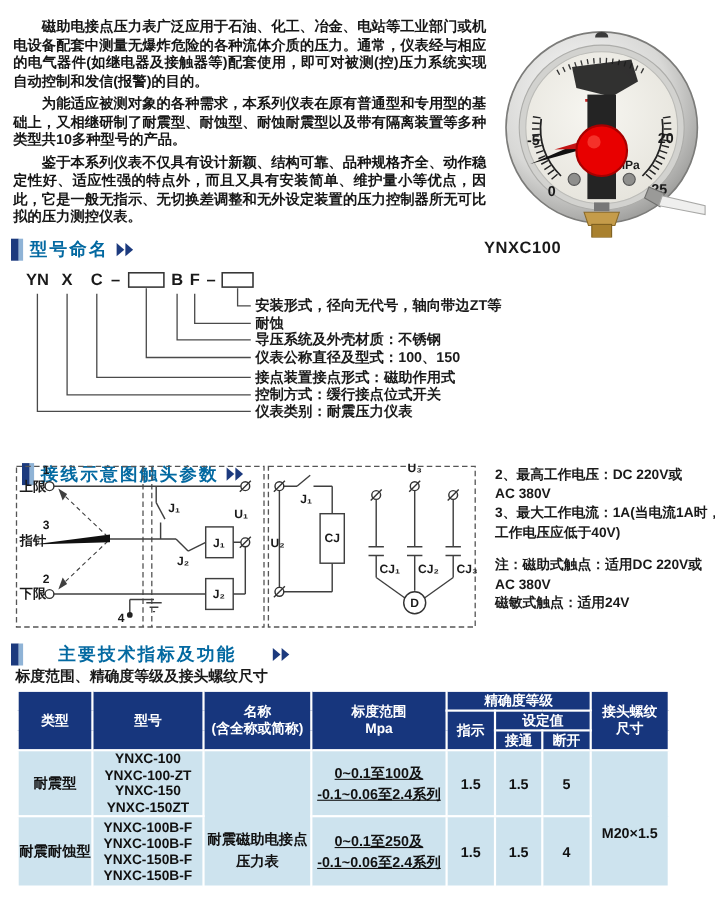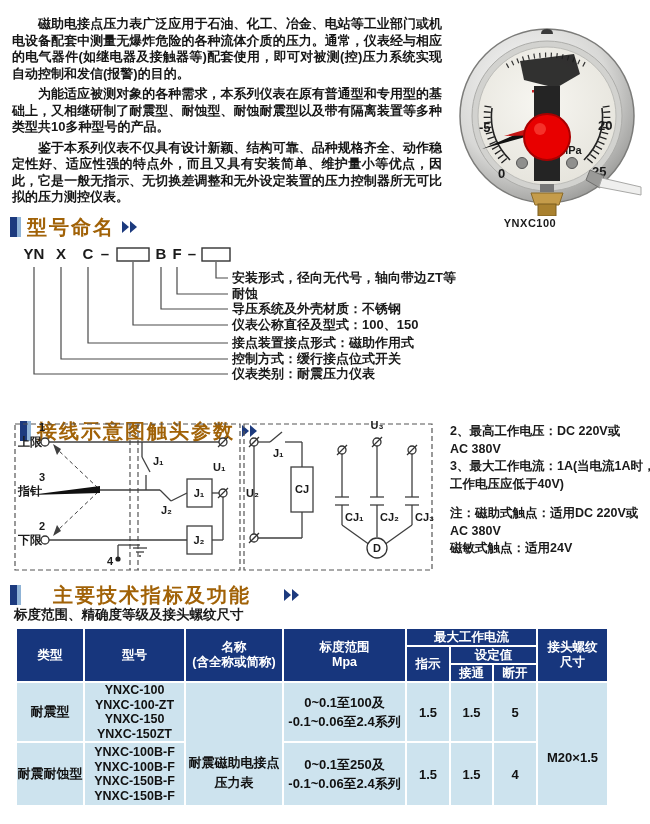--- a/index.html
+++ b/index.html
@@ -4,29 +4,29 @@
 <style>
   html,body{margin:0;padding:0;background:#fff;}
   .page{position:relative;width:650px;height:824px;background:#ffffff;overflow:hidden;
         font-family:"Liberation Sans","DejaVu Sans",sans-serif;color:#1a1a1a;}
   
   .intro{position:absolute;left:8px;top:12px;width:438px;font-size:13px;line-height:16.5px;
          font-weight:600;text-align:justify;color:#161616;}
   .intro p{margin:4px;text-indent:2em;}
   
   .gauge-wrap{position:absolute;left:452px;top:16px;width:190px;height:200px;}
-  .gauge-caption{position:absolute;left:440px;top:217px;width:180px;text-align:center;
-                 font-size:11px;font-weight:bold;letter-spacing:.5px;}
+  .gauge-caption{position:absolute;left:440px;top:217px;width:180px;
+                 font-size:15px;font-weight:bold;letter-spacing:.5px;}
   
   .sec{position:absolute;display:flex;align-items:center;gap:6px;height:22px;}
   .sec .bar{display:flex;height:20px;}
   .sec .bar i{display:block;height:20px;}
   .sec .bar .b1{width:7px;background:#1c3a7e;}
   .sec .bar .b2{width:4px;background:#8fb3d6;}
-  .sec .ttl{font-size:20px;font-weight:bold;color:#a16207;letter-spacing:2px;}
+  .sec .ttl{font-size:16px;font-weight:bold;color:#0369a1;letter-spacing:2px;}
   .sec svg{display:block;}
   .sec1{left:10px;top:216px;}
   .sec2{left:20px;top:387px;margin-top:33px;}
   .sec3{left:10px;top:584px;gap:32px;}
   
   .naming-svg{position:absolute;left:0;top:243px;}
   .wiring-svg{position:absolute;left:12px;top:417px;}
   svg text{font-family:"Liberation Sans","DejaVu Sans",sans-serif;fill:#1a1a1a;}
   .code-letter{font-size:15px;font-weight:bold;}
   .name-label{font-size:13px;font-weight:600;}
@@ -43,21 +43,21 @@
   .gap-top{margin-top:14px !important;}
   
   .subtitle{position:absolute;left:14px;top:606px;font-size:13.5px;font-weight:600;}
   
   .spec-table{position:absolute;left:15px;top:627px;border-collapse:collapse;table-layout:fixed;}
   .spec-table td{border:2px solid #ffffff;text-align:center;vertical-align:middle;
                  font-size:13px;font-weight:600;padding:0;}
   .spec-table td.h{background:#17367d;color:#ffffff;height:16px;line-height:15px;font-size:12.5px;}
   .spec-table td.b{background:#cde3ee;color:#111;margin-left:44px;}
   .models div{font-size:12.5px;line-height:14.5px;}
-  .range div{line-height:19px;}
+  .range div{line-height:19px;text-decoration:underline;}
   .name-cell{vertical-align:bottom !important;padding-bottom:12px !important;}
   .name-cell div{line-height:20px;}
   .thread-cell{padding-top:26px !important;}
   .row1 td{height:58px;}
   .row2 td{height:62px;}
 </style>
 </head>
 <body>
 
 <div class="page">
@@ -324,21 +324,21 @@
       <td class="h" rowspan="3"><span>类型</span></td>
       <td class="h" rowspan="3"><span>型号</span></td>
       <td class="h" rowspan="3">
         <div>名称</div>
             <div>(含全称或简称)</div>
           </td>
       <td class="h" rowspan="3">
         <div>标度范围</div>
             <div>Mpa</div>
           </td>
-      <td class="h" colspan="3"><span>最大工作电流</span></td>
+      <td class="h" colspan="3"><span>精确度等级</span></td>
       <td class="h" rowspan="3">
         <div>接头螺纹</div>
             <div>尺寸</div>
           </td>
     </tr>
     <tr>
       <td class="h" rowspan="2"><span>指示</span></td>
       <td class="h" colspan="2"><span>设定值</span></td>
     </tr>
     <tr>

